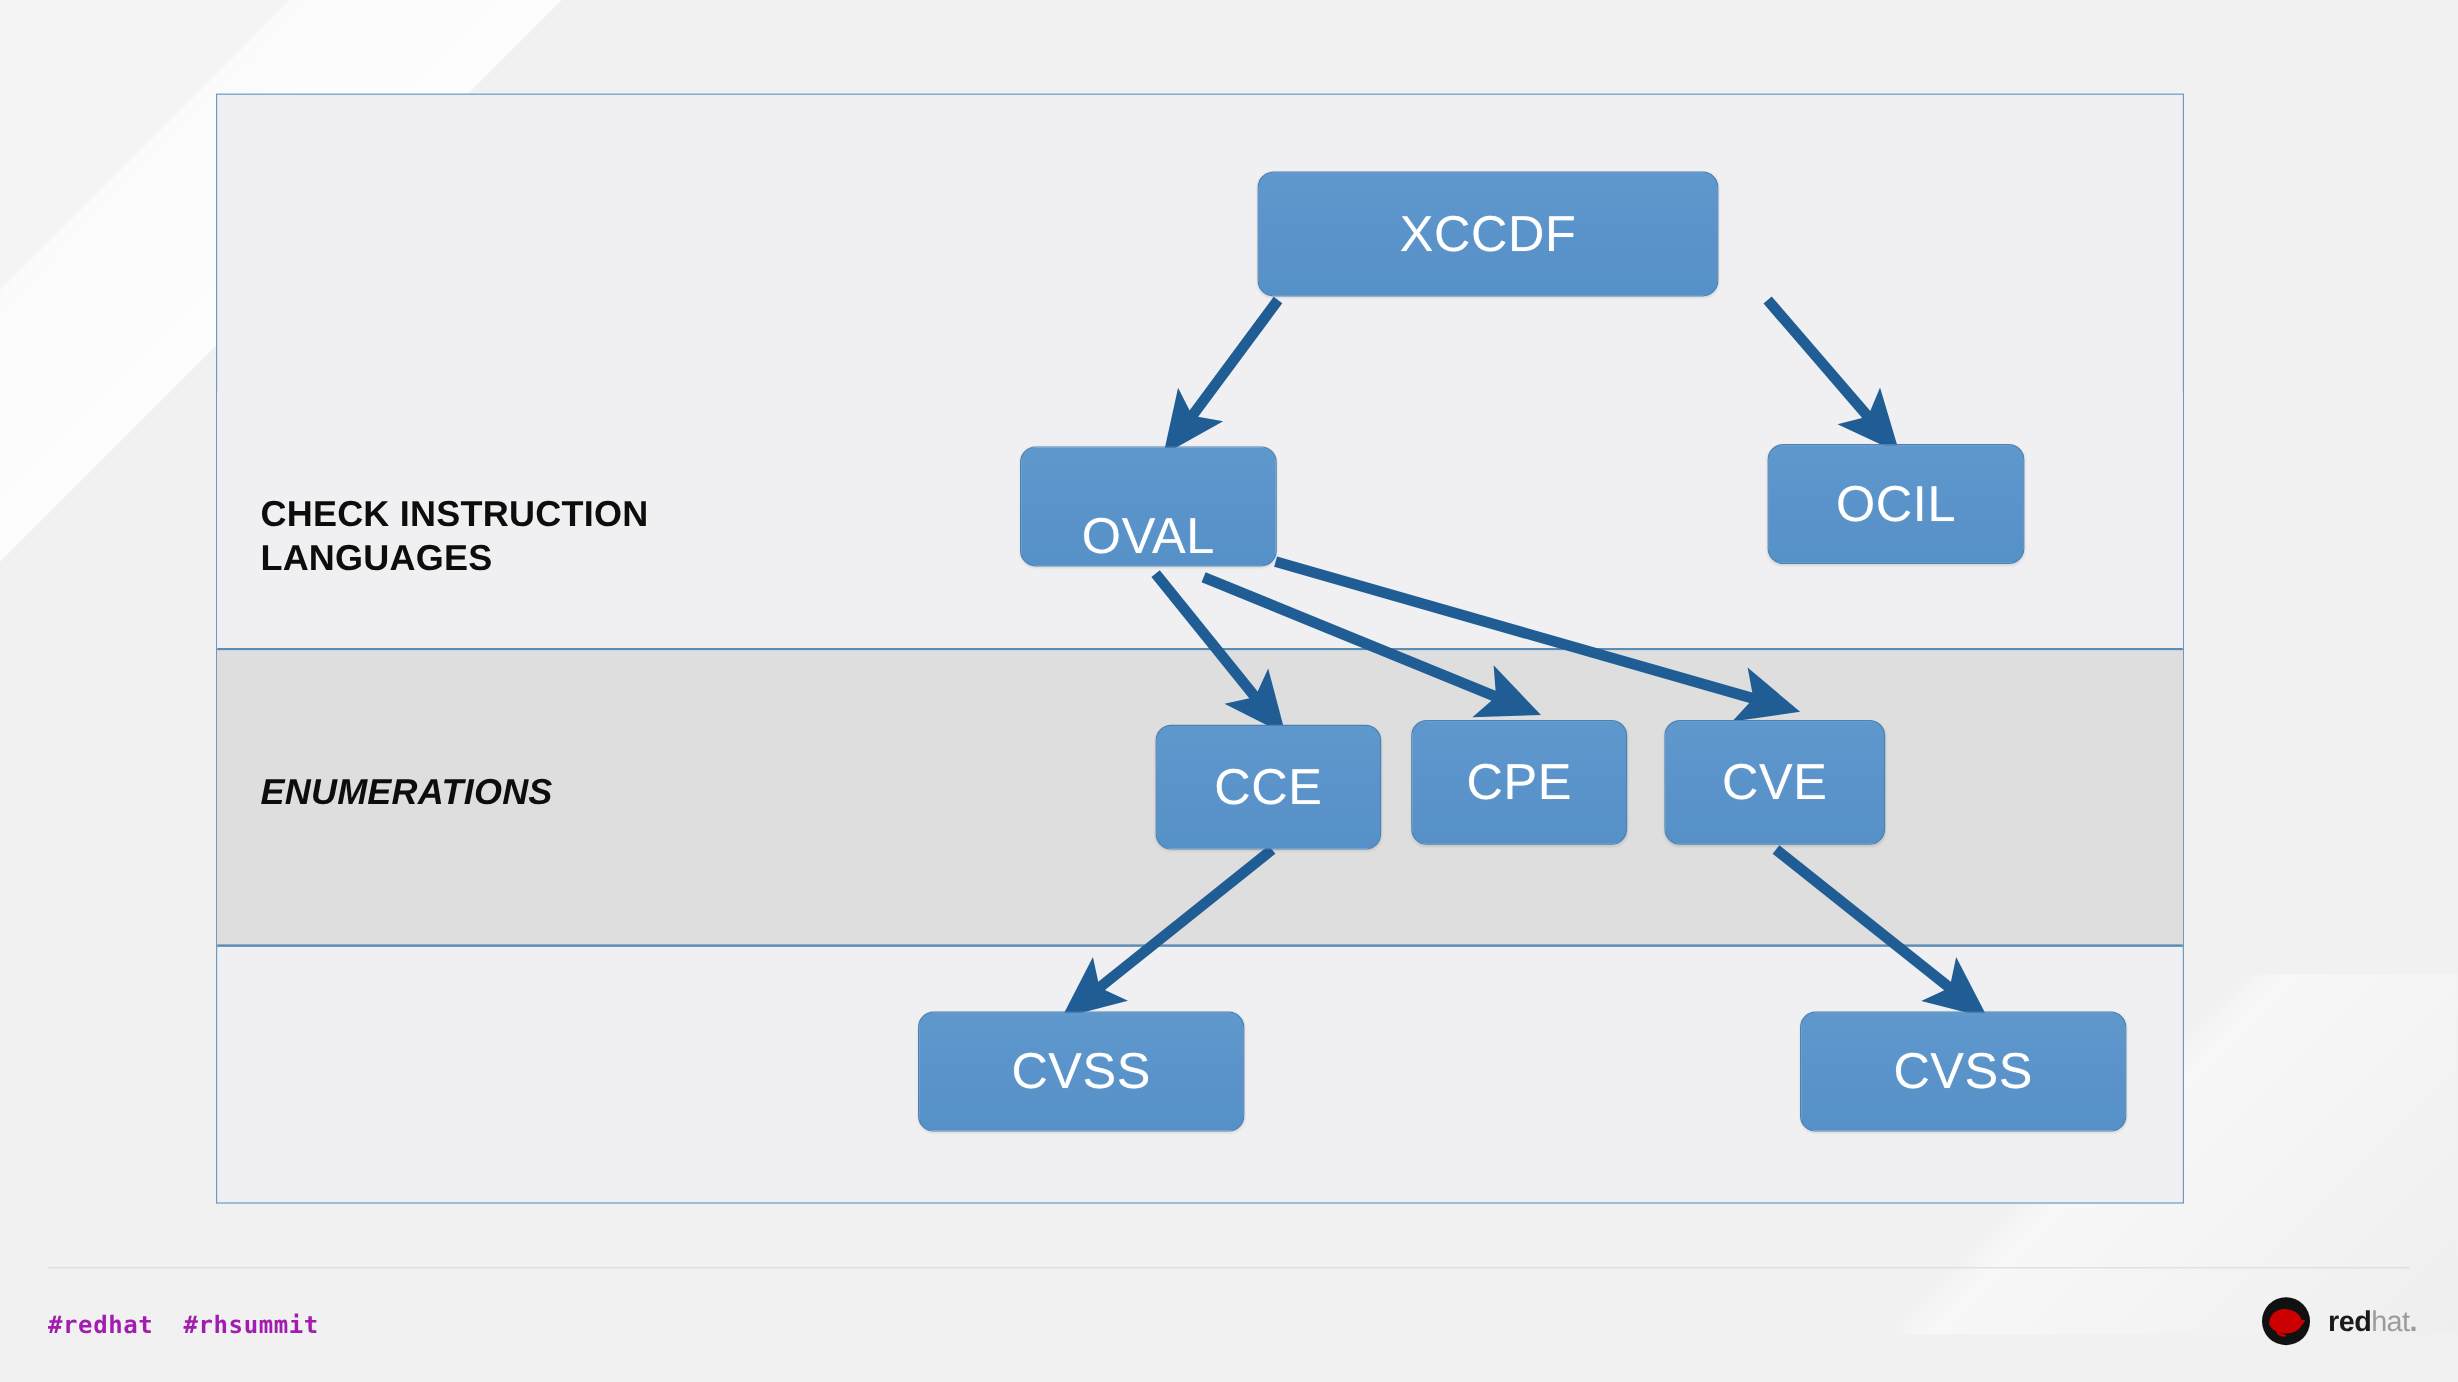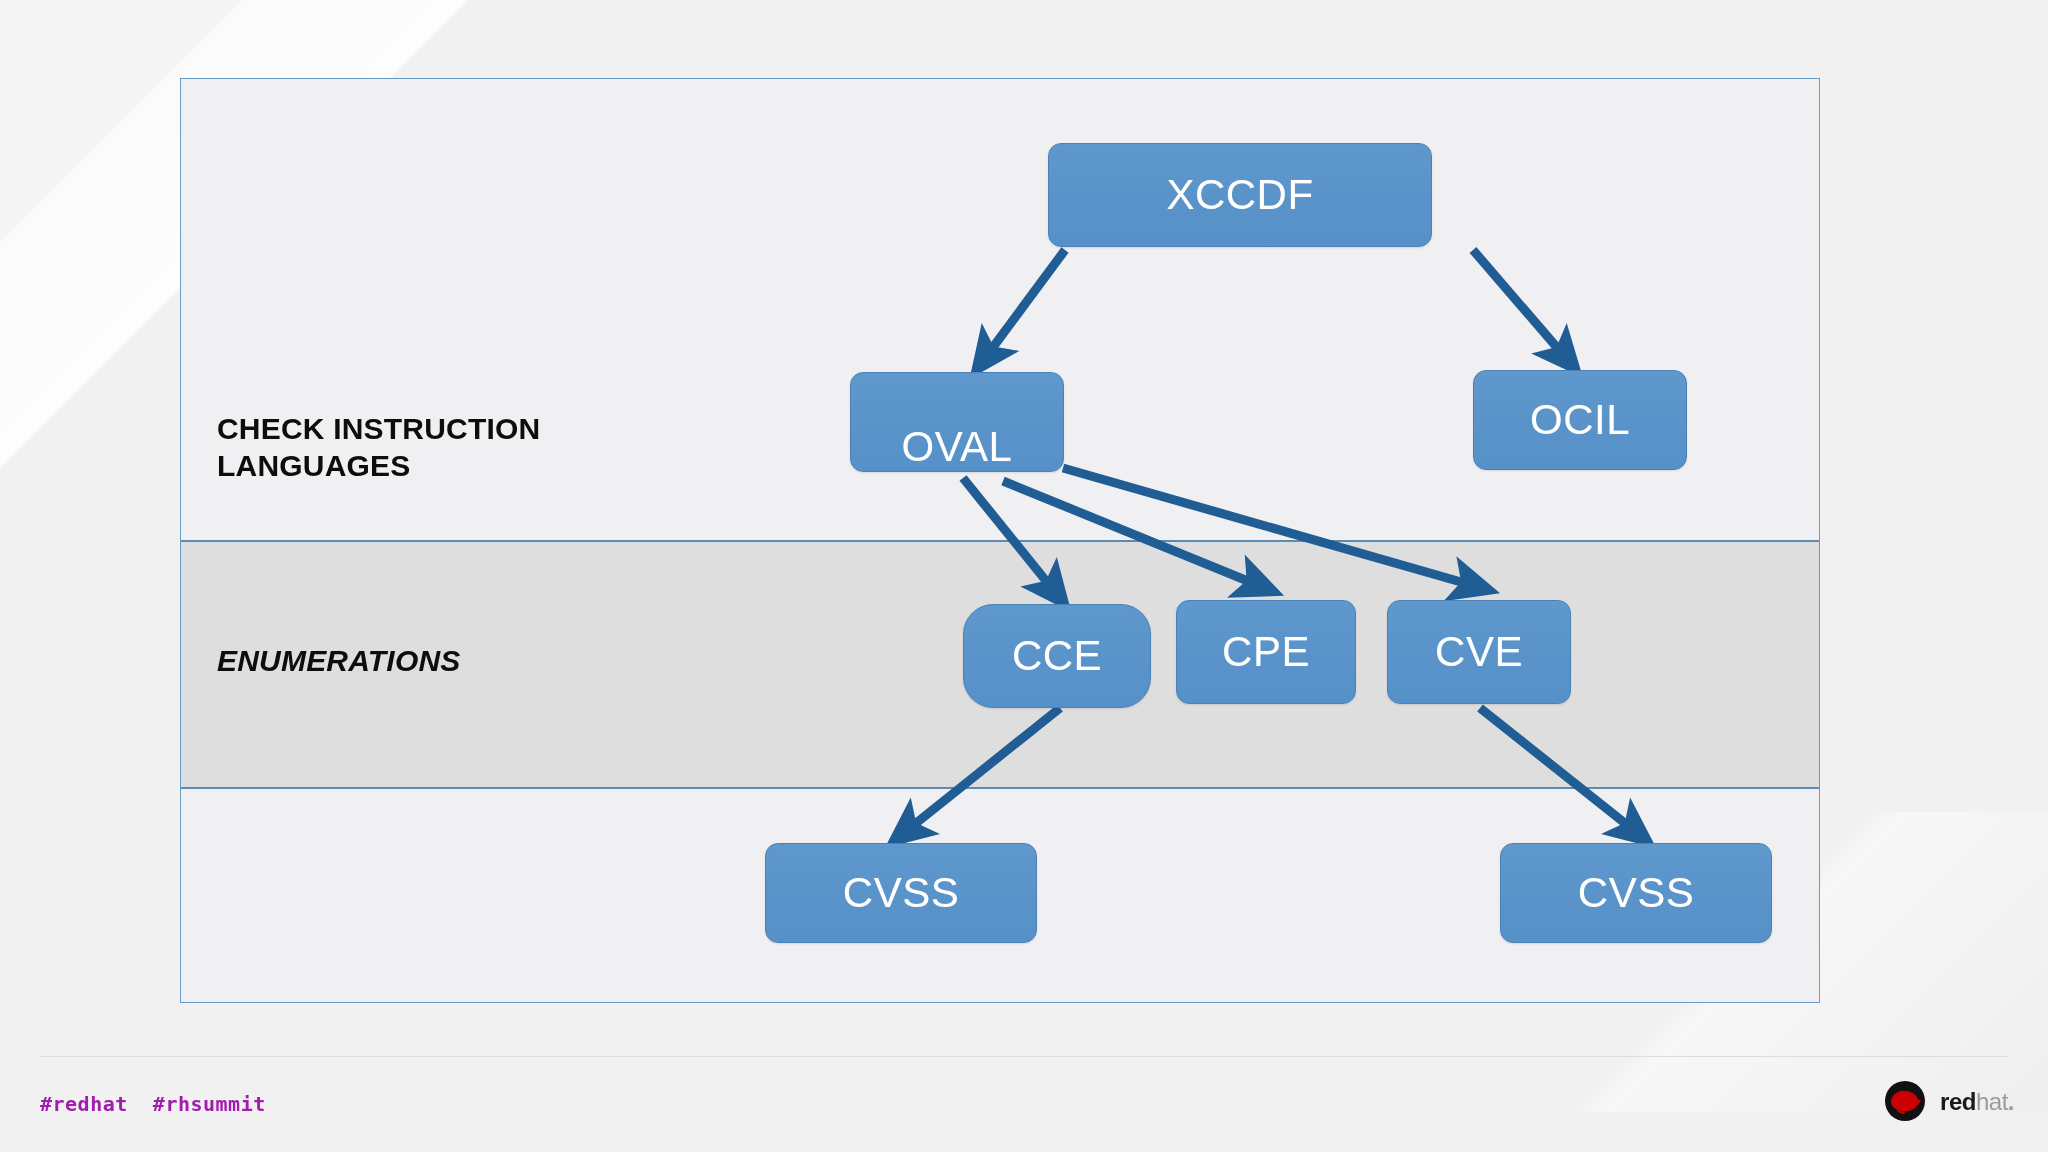--- a/index.html
+++ b/index.html
@@ -177,21 +177,21 @@
 </div>
 
 <div class="node" style="left:850px; top:372px; width:214px; height:100px;align-items:flex-end;">
   <span>OVAL</span>
 </div>
 
 <div class="node" style="left:1473px; top:370px; width:214px; height:100px;">
   <span>OCIL</span>
 </div>
 
-<div class="node" style="left:963px; top:604px; width:188px; height:104px;border-radius:30px;">
+<div class="node" style="left:963px; top:604px; width:188px; height:104px;">
   <span>CCE</span>
 </div>
 
 <div class="node" style="left:1176px; top:600px; width:180px; height:104px;">
   <span>CPE</span>
 </div>
 
 <div class="node" style="left:1387px; top:600px; width:184px; height:104px;">
   <span>CVE</span>
 </div>

